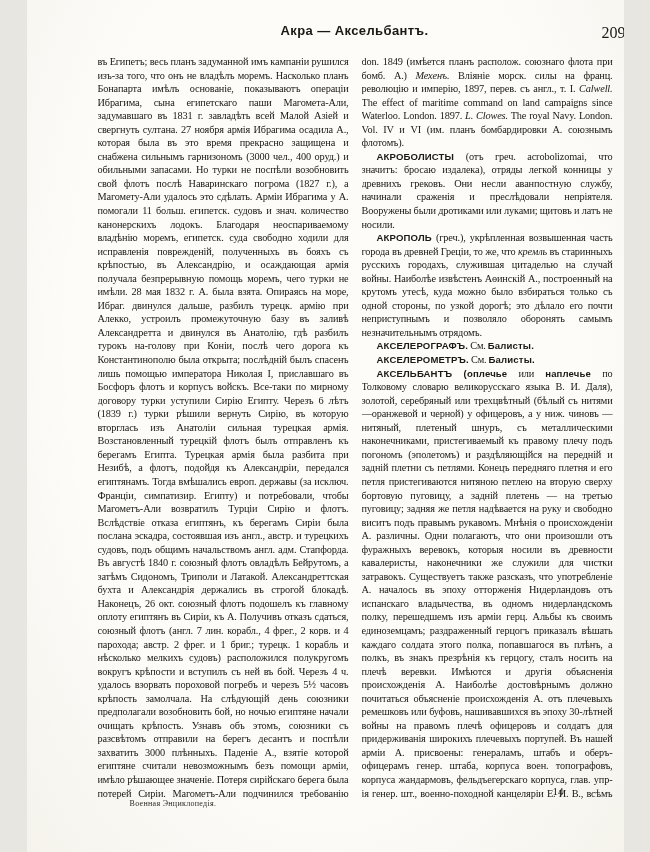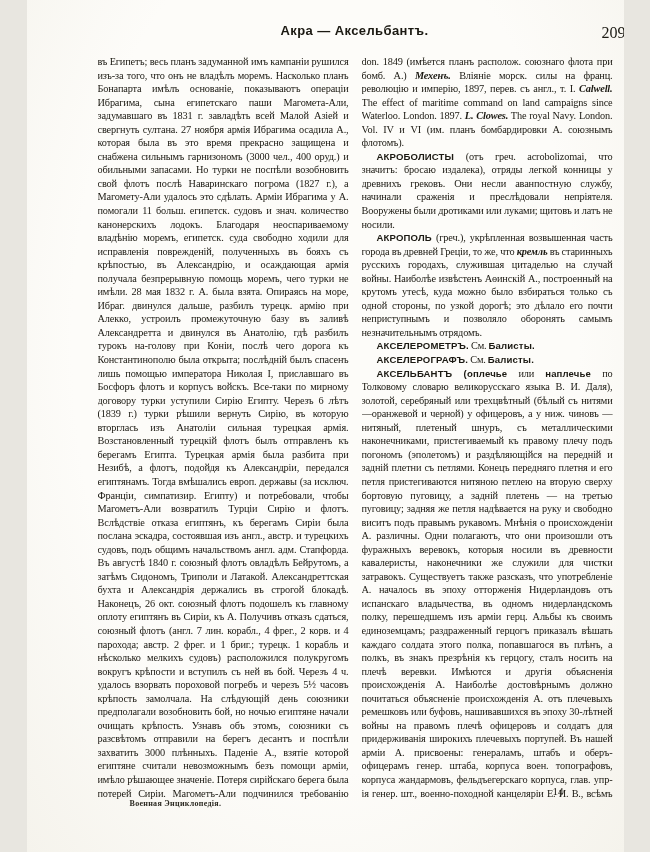--- a/index.html
+++ b/index.html
@@ -67,28 +67,28 @@
 
   .col p.indent { text-indent: 15px; }
   .col p.entry  { }
 
   .run-b {
     font-family: "Liberation Sans", sans-serif;
     font-weight: 700;
     font-size: 0.93em;
     letter-spacing: 0.15px;
   }
-  .run-i { font-style: italic; font-weight: bold; }
+  .run-i { font-style: italic; }
 
   .footer-imprint {
     position: absolute;
     top: 799px;
     left: 103px;
     font-size: 8px;
-    font-weight: bold;
+    font-weight: normal;
     letter-spacing: 0.3px;
     color: #2c2a22;
   }
 
   .sheet-number {
     position: absolute;
     top: 785px;
     left: 526px;
     width: 40px;
     text-align: left;
@@ -105,22 +105,22 @@
   <div class="page-number">209</div>
 
   <div class="columns">
     <div class="col">
         <p class=""><span class="run">въ Египетъ; весь планъ задуманной имъ кампаніи рушился изъ-за того, что онъ не владѣлъ моремъ. Насколько планъ Бонапарта имѣлъ основаніе, показываютъ операціи Ибрагима, сына египетскаго паши Магомета-Али, задумавшаго въ 1831 г. завладѣть всей Малой Азіей и свергнуть султана. 27 ноября армія Ибрагима осадила А., которая была въ это время прекрасно защищена и снабжена сильнымъ гарнизономъ (3000 чел., 400 оруд.) и обильными запасами. Но турки не поспѣли возобновить свой флотъ послѣ Наваринскаго погрома (1827 г.), а Магомету-Али удалось это сдѣлать. Арміи Ибрагима у А. помогали 11 больш. египетск. судовъ и знач. количество канонерскихъ лодокъ. Благодаря неоспариваемому владѣнію моремъ, египетск. суда свободно ходили для исправленія поврежденій, полученныхъ въ бояхъ съ крѣпостью, въ Александрію, и осаждающая армія получала безпрерывную помощь моремъ, чего турки не имѣли. 28 мая 1832 г. А. была взята. Опираясь на море, Ибраг. двинулся дальше, разбилъ турецк. армію при Алекко, устроилъ промежуточную базу въ заливѣ Александретта и двинулся въ Анатолію, гдѣ разбилъ турокъ на-голову при Коніи, послѣ чего дорога къ Константинополю была открыта; послѣдній былъ спасенъ лишь помощью императора Николая I, приславшаго въ Босфоръ флотъ и корпусъ войскъ. Все-таки по мирному договору турки уступили Сирію Египту. Черезъ 6 лѣтъ (1839 г.) турки рѣшили вернуть Сирію, въ которую вторглась изъ Анатоліи сильная турецкая армія. Возстановленный турецкій флотъ былъ отправленъ къ берегамъ Египта. Турецкая армія была разбита при Незибѣ, а флотъ, подойдя къ Александріи, передался египтянамъ. Тогда вмѣшались европ. державы (за исключ. Франціи, симпатизир. Египту) и потребовали, чтобы Магометъ-Али возвратилъ Турціи Сирію и флотъ. Вслѣдствіе отказа египтянъ, къ берегамъ Сиріи была послана эскадра, состоявшая изъ англ., австр. и турецкихъ судовъ, подъ общимъ начальствомъ англ. адм. Стапфорда. Въ августѣ 1840 г. союзный флотъ овладѣлъ Бейрутомъ, а затѣмъ Сидономъ, Триполи и Латакой. Александреттская бухта и Александрія держались въ строгой блокадѣ. Наконецъ, 26 окт. союзный флотъ подошелъ къ главному оплоту египтянъ въ Сиріи, къ А. Получивъ отказъ сдаться, союзный флотъ (англ. 7 лин. корабл., 4 фрег., 2 корв. и 4 парохода; австр. 2 фрег. и 1 бриг.; турецк. 1 корабль и нѣсколько мелкихъ судовъ) расположился полукругомъ вокругъ крѣпости и вступилъ съ ней въ бой. Черезъ 4 ч. удалось взорвать пороховой погребъ и черезъ 5½ часовъ крѣпость замолчала. На слѣдующій день союзники предполагали возобновить бой, но ночью египтяне начали очищать крѣпость. Узнавъ объ этомъ, союзники съ разсвѣтомъ отправили на берегъ десантъ и поспѣли захватить 3000 плѣнныхъ. Паденіе А., взятіе которой египтяне считали невозможнымъ безъ помощи арміи, имѣло рѣшающее значеніе. Потеря сирійскаго берега была потерей Сиріи. Магометъ-Али подчинился требованію державъ и возвратилъ Турціи Сирію и флотъ. (Forschungen zur deutschen Geschichte, Bd. 16. Göttingen 1876 (осада А. крестоносцами). </span></p>
       </div>
     <div class="col">
         <p class=""><span class="run">don. 1849 (имѣется планъ располож. союзнаго флота при бомб. А.) </span><span class="run-i">Мехенъ.</span><span class="run"> Вліяніе морск. силы на франц. революцію и имперію, 1897, перев. съ англ., т. I. </span><span class="run-i">Calwell.</span><span class="run"> The effect of maritime command on land campaigns since Waterloo. London. 1897. </span><span class="run-i">L. Clowes.</span><span class="run"> The royal Navy. London. Vol. IV и VI (им. планъ бомбардировки А. союзнымъ флотомъ).</span></p>
         <p class="indent entry"><span class="run-b">АКРОБОЛИСТЫ</span><span class="run"> (отъ греч. acrobolizomai, что значитъ: бросаю издалека), отряды легкой конницы у древнихъ грековъ. Они несли аванпостную службу, начинали сраженія и преслѣдовали непріятеля. Вооружены были дротиками или луками; щитовъ и латъ не носили.</span></p>
         <p class="indent entry"><span class="run-b">АКРОПОЛЬ</span><span class="run"> (греч.), укрѣпленная возвышенная часть города въ древней Греціи, то же, что </span><span class="run-i">кремль</span><span class="run"> въ старинныхъ русскихъ городахъ, служившая цитаделью на случай войны. Наиболѣе извѣстенъ Аѳинскій А., построенный на крутомъ утесѣ, куда можно было взбираться только съ одной стороны, по узкой дорогѣ; это дѣлало его почти неприступнымъ и позволяло оборонять самымъ незначительнымъ отрядомъ.</span></p>
+        <p class="indent entry"><span class="run-b">АКСЕЛЕРОГРАФЪ.</span><span class="run"> См. </span><span class="run-b">Балисты.</span></p>
         <p class="indent entry"><span class="run-b">АКСЕЛЕРОМЕТРЪ.</span><span class="run"> См. </span><span class="run-b">Балисты.</span></p>
-        <p class="indent entry"><span class="run-b">АКСЕЛЕРОГРАФЪ.</span><span class="run"> См. </span><span class="run-b">Балисты.</span></p>
         <p class="indent entry"><span class="run-b">АКСЕЛЬБАНТЪ (оплечье</span><span class="run"> или </span><span class="run-b">наплечье</span><span class="run"> по Толковому словарю великорусскаго языка В. И. Даля), золотой, серебряный или трехцвѣтный (бѣлый съ нитями—оранжевой и черной) у офицеровъ, а у ниж. чиновъ — нитяный, плетеный шнуръ, съ металлическими наконечниками, пристегиваемый къ правому плечу подъ погономъ (эполетомъ) и раздѣляющійся на передній и задній плетни съ петлями. Конецъ передняго плетня и его петля пристегиваются нитяною петлею на вторую сверху бортовую пуговицу, а задній плетень — на третью пуговицу; задняя же петля надѣвается на руку и свободно виситъ подъ правымъ рукавомъ. Мнѣнія о происхожденіи А. различны. Одни полагаютъ, что они произошли отъ фуражныхъ веревокъ, которыя носили въ древности кавалеристы, наконечники же служили для чистки затравокъ. Существуетъ также разсказъ, что употребленіе А. началось въ эпоху отторженія Нидерландовъ отъ испанскаго владычества, въ одномъ нидерландскомъ полку, перешедшемъ изъ арміи герц. Альбы къ своимъ единоземцамъ; раздраженный герцогъ приказалъ вѣшать каждаго солдата этого полка, попавшагося въ плѣнъ, а полкъ, въ знакъ презрѣнія къ герцогу, сталъ носить на плечѣ веревки. Имѣются и другія объясненія происхожденія А. Наиболѣе достовѣрнымъ должно почитаться объясненіе происхожденія А. отъ плечевыхъ ремешковъ или буфовъ, нашивавшихся въ эпоху 30-лѣтней войны на правомъ плечѣ офицеровъ и солдатъ для придерживанія широкихъ плечевыхъ портупей. Въ нашей арміи А. присвоены: генераламъ, штабъ и оберъ-офицерамъ генер. штаба, корпуса воен. топографовъ, корпуса жандармовъ, фельдъегерскаго корпуса, глав. упр-ія генер. шт., военно-походной канцеляріи Е. И. В., всѣмъ адъютантамъ, а также и ниж. чинамъ отд. корп. жандармовъ. А. вошелъ у насъ въ составъ предметовъ обмундированія какъ офицеровъ, такъ и нижнихъ чиновъ, въ XVIII в. Такъ,</span></p>
       </div>
   </div>
 
   <div class="footer-imprint">Военная Энциклопедія.</div>
 
   <div class="sheet-number">14</div>
 
 </div>
 

